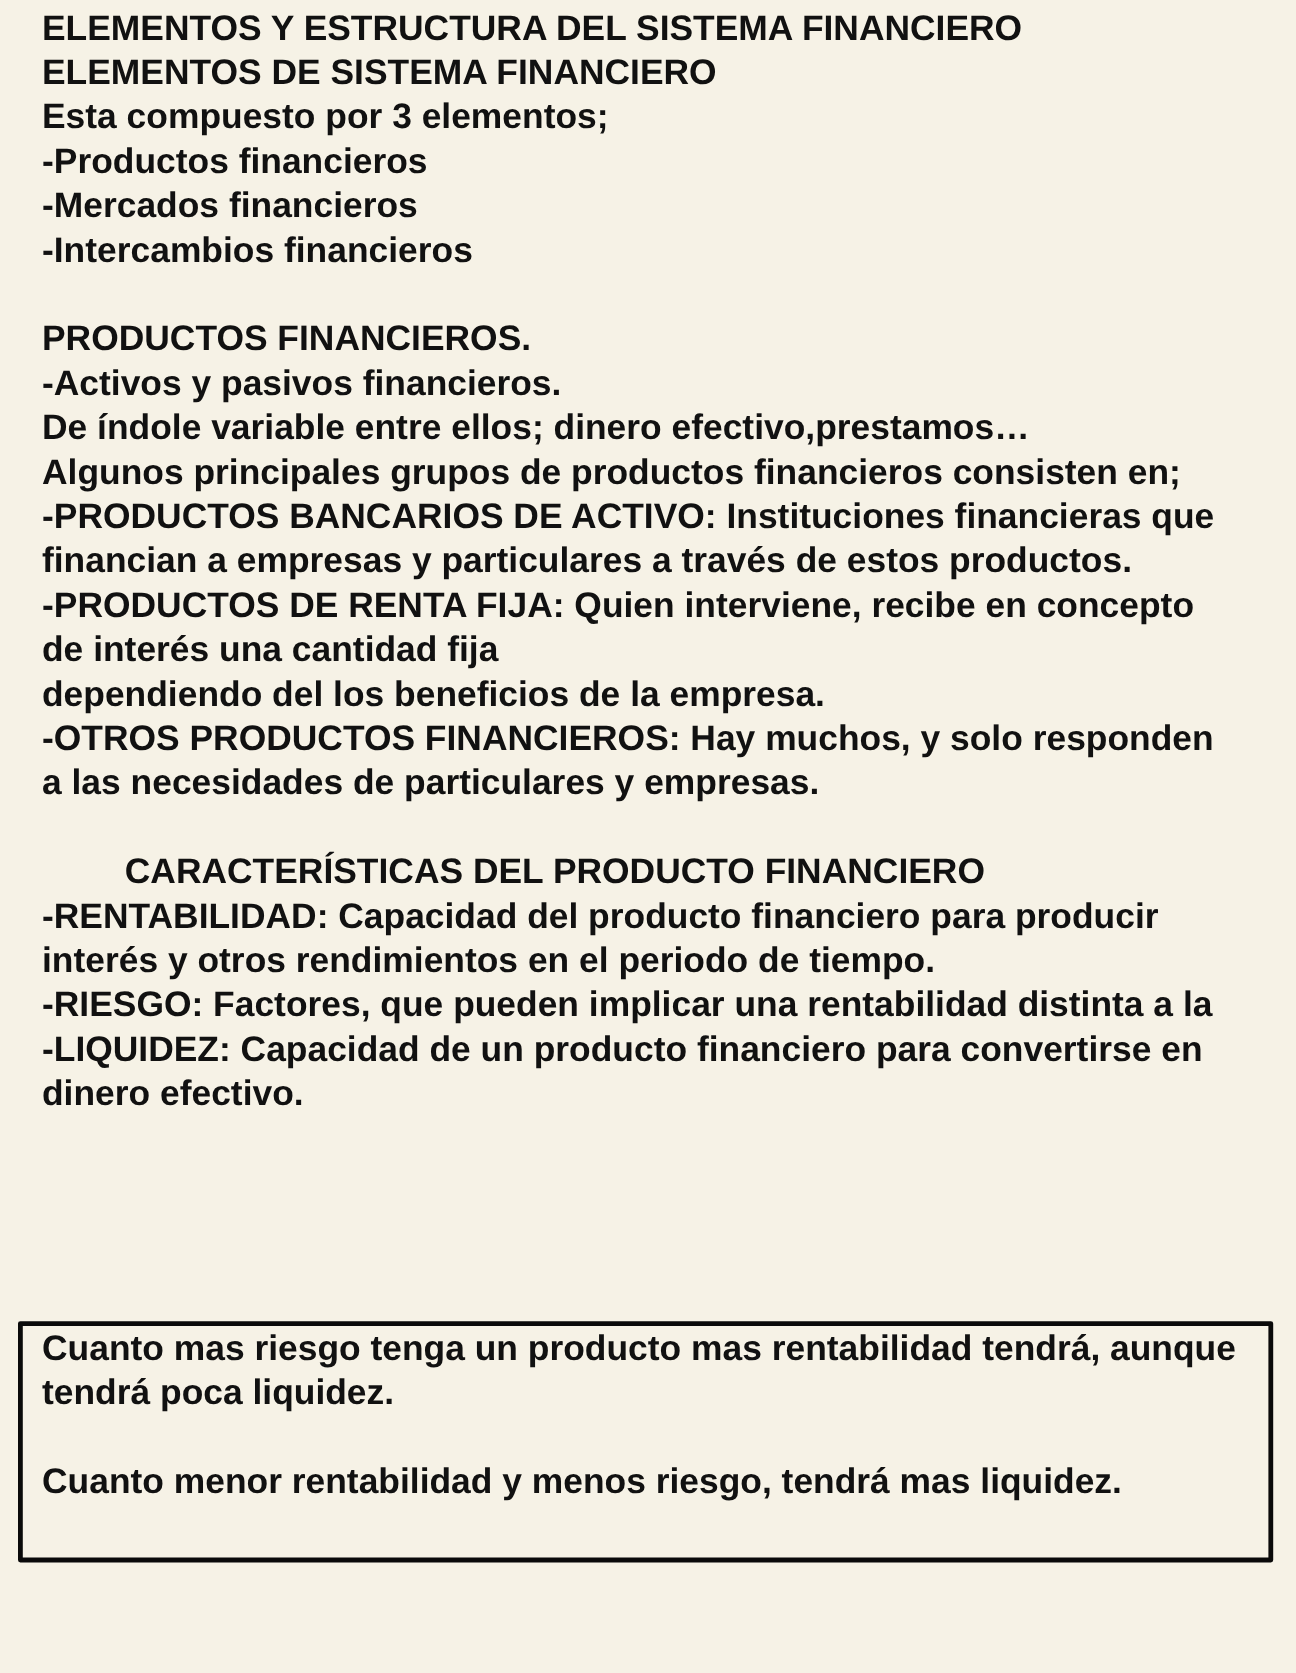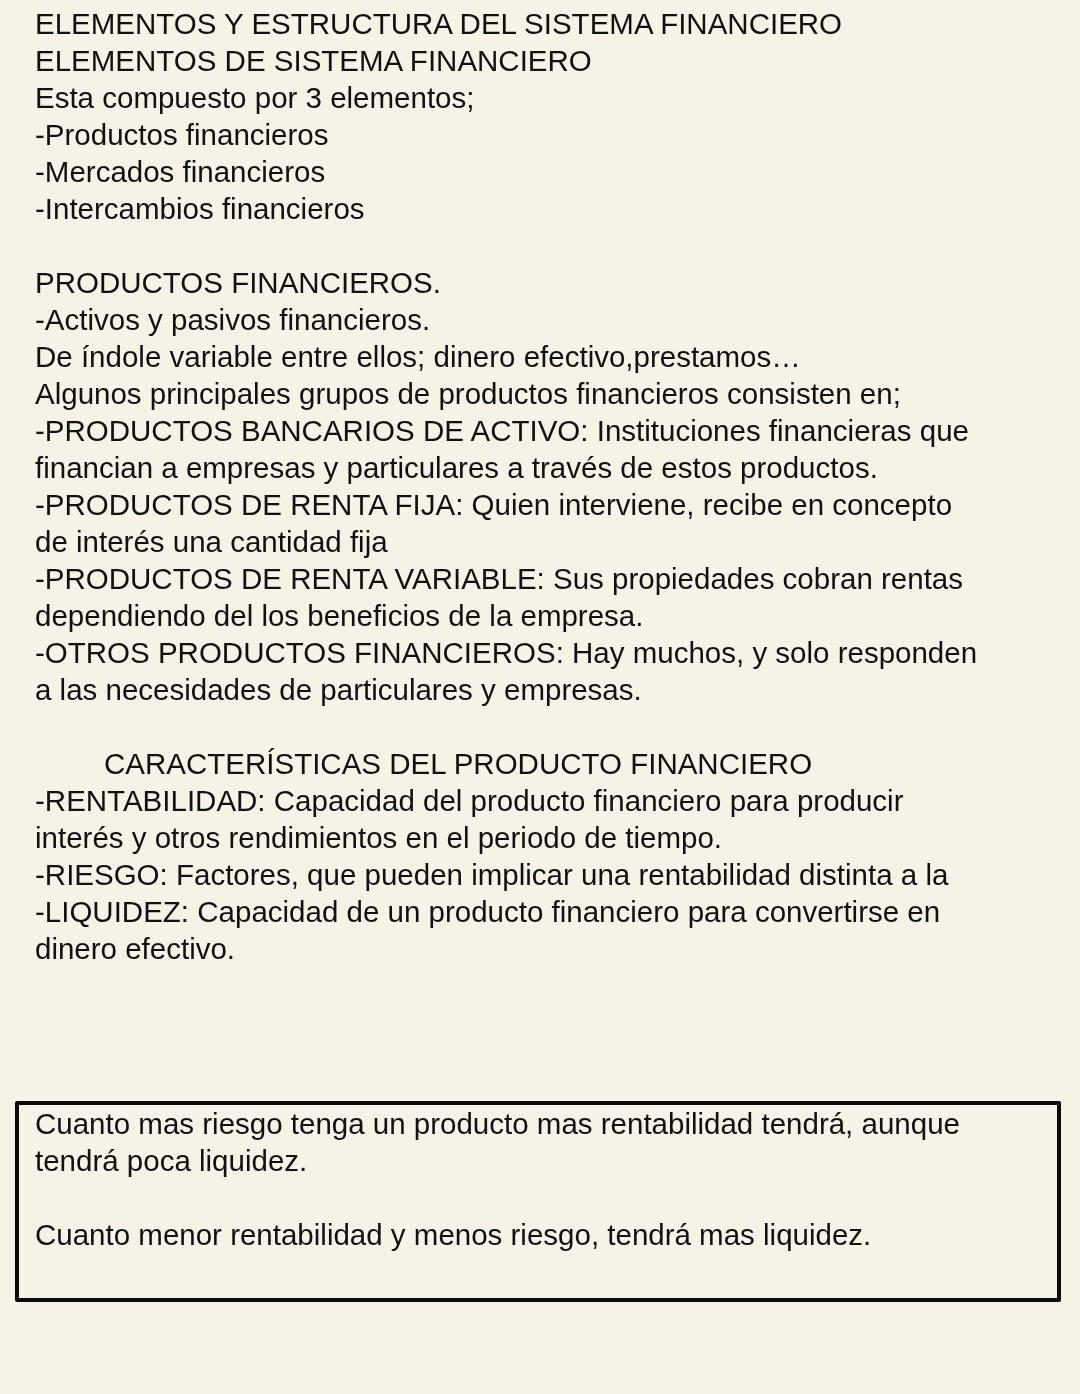--- a/index.html
+++ b/index.html
@@ -20,20 +20,21 @@
     .page {
       position: absolute;
       left: 35px;
       top: 5px;
       width: 1010px;
     }
     .line {
       display: block;
       white-space: pre-wrap;
       min-height: 37px;
+      font-weight: bold;
     }
     .blank {
       display: block;
       height: 37px;
     }
     .indent {
       padding-left: 69px;
     }
     .callout {
       position: absolute;
@@ -73,21 +74,20 @@
   </div>
   <div>
     <span class="line"><span>-PRODUCTOS BANCARIOS DE ACTIVO:</span><span> Instituciones financieras que</span></span>
     <span class="line">financian a empresas y particulares a través de estos productos.</span>
   </div>
   <div>
     <span class="line"><span>-PRODUCTOS DE RENTA FIJA:</span><span> Quien interviene, recibe en concepto</span></span>
     <span class="line">de interés una cantidad fija</span>
   </div>
   <div>
-    <span class="line"><span>-PRODUCTOS DE RENTA VARIABLE:</span><span> Sus propiedades cobran rentas</span></span>
     <span class="line">dependiendo del los beneficios de la empresa.</span>
   </div>
   <div>
     <span class="line"><span>-OTROS PRODUCTOS FINANCIEROS:</span><span> Hay muchos, y solo responden</span></span>
     <span class="line">a las necesidades de particulares y empresas.</span>
   </div>
   <span class="blank"></span>
 
   <span class="line indent">CARACTERÍSTICAS DEL PRODUCTO FINANCIERO</span>
   <div>

